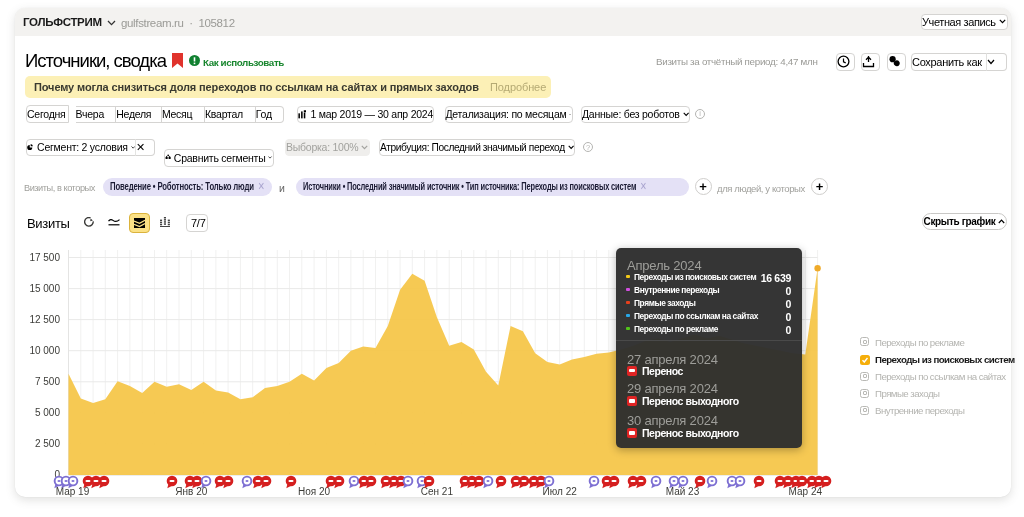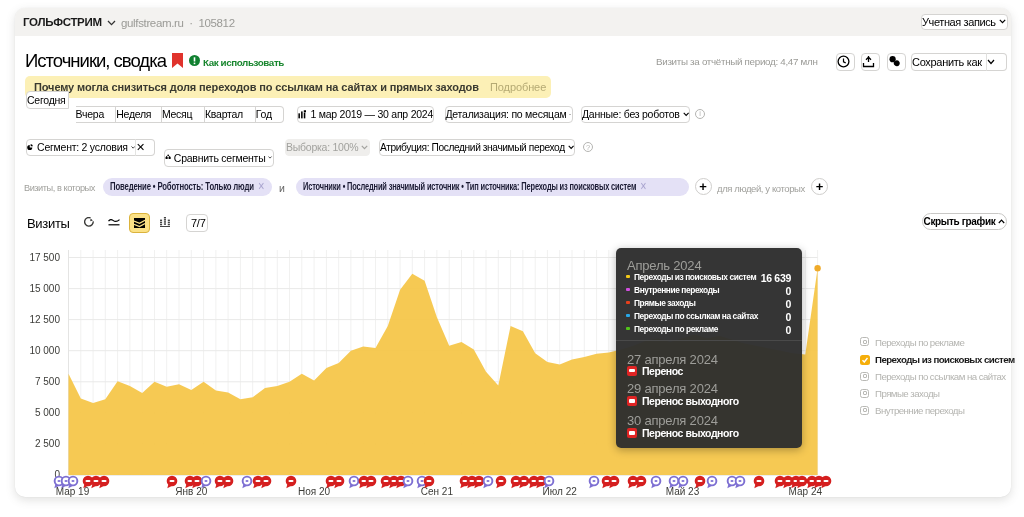--- a/index.html
+++ b/index.html
@@ -62,21 +62,21 @@
 <div class="btn" style="left:986px;top:52.5px;width:21px;height:18px;border-radius:0 4px 4px 0;border-left-color:#e0e0de">
       <svg width="8" height="6" viewBox="0 0 8 6">
         <path d="M1 1 L4 4.5 L7 1" fill="none" stroke="#000" stroke-width="1.2"></path>
       </svg>
     </div>
 
 <div class="abs" style="left:25px;top:76px;width:526px;height:21.5px;background:#fcf0b6;border-radius:5px"></div>
 <div class="abs" style="left:34px;top:81px;font-size:11px;letter-spacing:-0.12px;font-weight:bold;color:#3a3a30">Почему могла снизиться доля переходов по ссылкам на сайтах и прямых заходов</div>
 <div class="abs" style="left:490px;top:81px;font-size:11px;letter-spacing:-0.1px;color:#b5aa74">Подробнее</div>
 
-<div class="btn" style="left:26px;top:91px;width:43px;height:17.5px;border-radius:4px 0 0 4px;">Сегодня</div>
+<div class="btn" style="left:26px;top:105px;width:43px;height:17.5px;border-radius:4px 0 0 4px;">Сегодня</div>
 <div class="btn" style="left:75.6px;top:105.5px;width:40.60000000000001px;height:17.5px;border-radius:0;border-left:none;">Вчера</div>
 <div class="btn" style="left:116.2px;top:105.5px;width:45.7px;height:17.5px;border-radius:0;border-left:none;">Неделя</div>
 <div class="btn" style="left:161.9px;top:105.5px;width:43.099999999999994px;height:17.5px;border-radius:0;border-left:none;">Месяц</div>
 <div class="btn" style="left:205px;top:105.5px;width:50.80000000000001px;height:17.5px;border-radius:0;border-left:none;">Квартал</div>
 <div class="btn" style="left:255.8px;top:105.5px;width:28.5px;height:17.5px;border-radius:0 4px 4px 0;border-left:none;">Год</div>
 <div class="btn" style="left:297px;top:105.5px;width:137px;height:17.5px"><svg width="11" height="11" viewBox="0 0 11 11" style="margin-right:4px">
         <rect x="0.5" y="4" width="2" height="6.5" fill="#000"></rect>
         <rect x="4" y="1.5" width="2" height="9" fill="#000"></rect>
         <rect x="7.5" y="3" width="2" height="7.5" fill="#000"></rect>
         <rect x="7.5" y="0" width="3.5" height="2.6" fill="#000"></rect>

